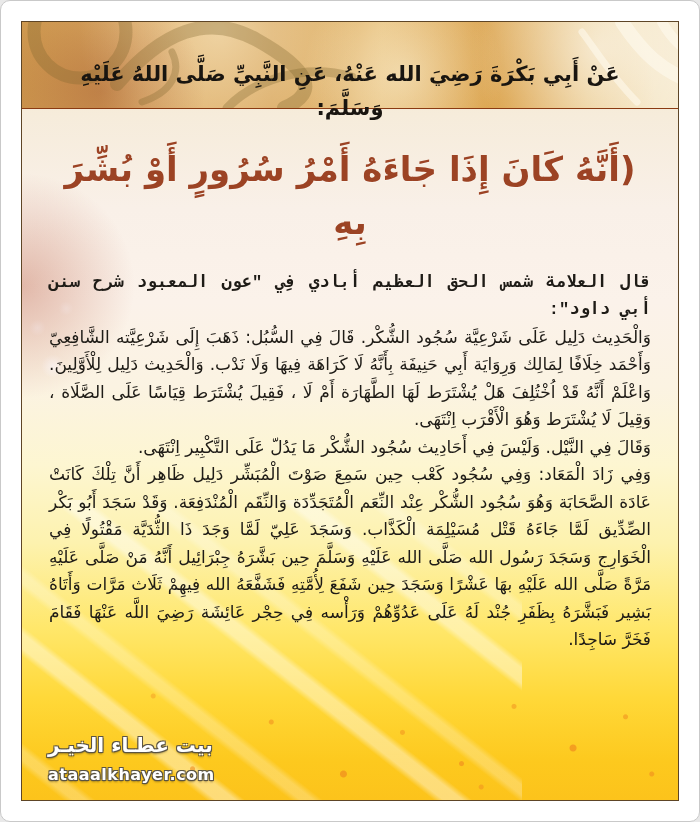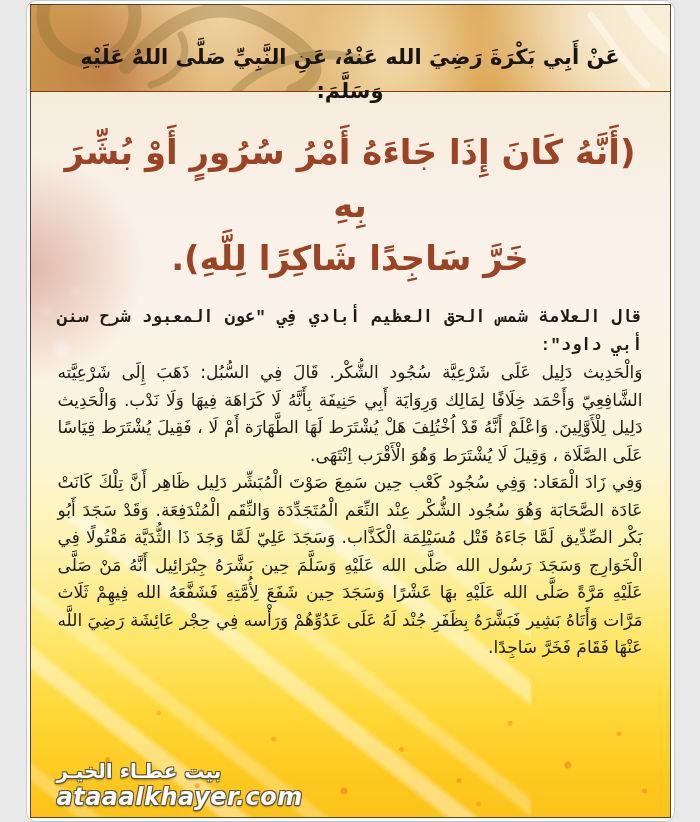--- a/index.html
+++ b/index.html
@@ -1,25 +1,25 @@
 <!DOCTYPE html>
 <html lang="ar" style="--hadith-text: #9c4324; --source-text: #ee8b10; --body-text: #1e1b16; --divider: #8a3a12;"><head>
 <meta charset="utf-8">
 <style>
   html,body{margin:0;padding:0;background:#e9e9e9;}
   *{box-sizing:border-box;}
   body{font-family:"DejaVu Sans",sans-serif;}
 
   .frame{
     position:relative;
-    width:649px;height:822px;
+    width:700px;height:822px;
     background:#ffffff;
     border:1px solid #c9c9c9;
     border-radius:10px;
-    padding:3px;
+    padding:20px;
     margin:0 auto;
     overflow:hidden;
   }
   .canvas{
     position:relative;
     width:100%;height:100%;
     border:1px solid #5e4526;
     overflow:hidden;
     background:linear-gradient(180deg,
       #f2e4c6 0%,
@@ -122,32 +122,33 @@
     margin:20px 27px 0;
     color:var(--body-text,#1e1b16);
     font-size:17px;
     line-height:27.5px;
     text-align:justify;
   }
   .commentary p{margin:0;}
   .commentary .heading{font-weight:bold;font-family:Liberation Mono, monospace;}
 
   .brand{
-    position:absolute;left:26px;bottom:6px;z-index:3;
+    position:absolute;left:26px;bottom:16px;z-index:3;
     direction:rtl;text-align:left;
   }
   .brand .ar{
     font-size:20px;font-weight:bold;color:#ffffff;
     text-shadow:-1px -1px 0 #5b5443,1px -1px 0 #5b5443,-1px 1px 0 #5b5443,1px 1px 0 #5b5443,0 2px 2px rgba(60,50,30,.5);
   }
   .brand .url{
     direction:ltr;
-    font-size:24px;font-weight:bold;font-style:italic;color:#ffffff;
+    font-size:16px;font-weight:bold;color:#ffffff;
     letter-spacing:.5px;
     text-shadow:-1px -1px 0 #5b5443,1px -1px 0 #5b5443,-1px 1px 0 #5b5443,1px 1px 0 #5b5443,0 2px 2px rgba(60,50,30,.5);
+    margin-top:8px;
   }
 </style>
 </head>
 <body>
 
 <div class="frame">
   <div class="canvas">
 
     <div class="top-band">
       <svg width="676" height="86" viewBox="0 0 676 86">
@@ -168,27 +169,27 @@
 
     <div class="mid-tint"></div>
     <div class="rays"></div>
     <div class="speckles"></div>
 
     <div class="content">
       <p class="narrator">عَنْ أَبِي بَكْرَةَ رَضِيَ الله عَنْهُ، عَنِ النَّبِيِّ صَلَّى اللهُ عَلَيْهِ وَسَلَّمَ:</p>
 
       <div class="hadith">
         <div>(أَنَّهُ كَانَ إِذَا جَاءَهُ أَمْرُ سُرُورٍ أَوْ بُشِّرَ بِهِ</div>
-        <div>خَرَّ سَاجِدًا شَاكِرًا لِلَّهِ).</div>
       </div>
 
 
       <div class="commentary">
         <p class="heading">قال العلامة شمس الحق العظيم أبادي فِي "عون المعبود شرح سنن أبي داود":</p>
         <p>وَالْحَدِيث دَلِيل عَلَى شَرْعِيَّة سُجُود الشُّكْر. قَالَ فِي السُّبُل: ذَهَبَ إِلَى شَرْعِيَّته الشَّافِعِيّ وَأَحْمَد خِلَافًا لِمَالِك وَرِوَايَة أَبِي حَنِيفَة بِأَنَّهُ لَا كَرَاهَة فِيهَا وَلَا نَدْب. وَالْحَدِيث دَلِيل لِلْأَوَّلِينَ. وَاعْلَمْ أَنَّهُ قَدْ اُخْتُلِفَ هَلْ يُشْتَرَط لَهَا الطَّهَارَة أَمْ لَا ، فَقِيلَ يُشْتَرَط قِيَاسًا عَلَى الصَّلَاة ، وَقِيلَ لَا يُشْتَرَط وَهُوَ الْأَقْرَب اِنْتَهَى.</p>
+        <p>وَقَالَ فِي النَّيْل. وَلَيْسَ فِي أَحَادِيث سُجُود الشُّكْر مَا يَدُلّ عَلَى التَّكْبِير اِنْتَهَى.</p>
         <p>وَفِي زَادَ الْمَعَاد: وَفِي سُجُود كَعْب حِين سَمِعَ صَوْتَ الْمُبَشِّر دَلِيل ظَاهِر أَنَّ تِلْكَ كَانَتْ عَادَة الصَّحَابَة وَهُوَ سُجُود الشُّكْر عِنْد النِّعَم الْمُتَجَدِّدَة وَالنِّقَم الْمُنْدَفِعَة. وَقَدْ سَجَدَ أَبُو بَكْر الصِّدِّيق لَمَّا جَاءَهُ قَتْل مُسَيْلِمَة الْكَذَّاب. وَسَجَدَ عَلِيّ لَمَّا وَجَدَ ذَا الثُّدَيَّة مَقْتُولًا فِي الْخَوَارِج وَسَجَدَ رَسُول الله صَلَّى الله عَلَيْهِ وَسَلَّمَ حِين بَشَّرَهُ جِبْرَائِيل أَنَّهُ مَنْ صَلَّى عَلَيْهِ مَرَّةً صَلَّى الله عَلَيْهِ بهَا عَشْرًا وَسَجَدَ حِين شَفَعَ لِأُمَّتِهِ فَشَفَّعَهُ الله فِيهِمْ ثَلَاث مَرَّات وَأَتَاهُ بَشِير فَبَشَّرَهُ بِظَفَرِ جُنْد لَهُ عَلَى عَدُوِّهُمْ وَرَأْسه فِي حِجْر عَائِشَة رَضِيَ اللَّه عَنْهَا فَقَامَ فَخَرَّ سَاجِدًا.</p>
       </div>
     </div>
 
     <div class="brand">
       <div class="ar">بيت عطـاء الخيـر</div>
       <div class="url">ataaalkhayer.com</div>
     </div>
 
   </div>

